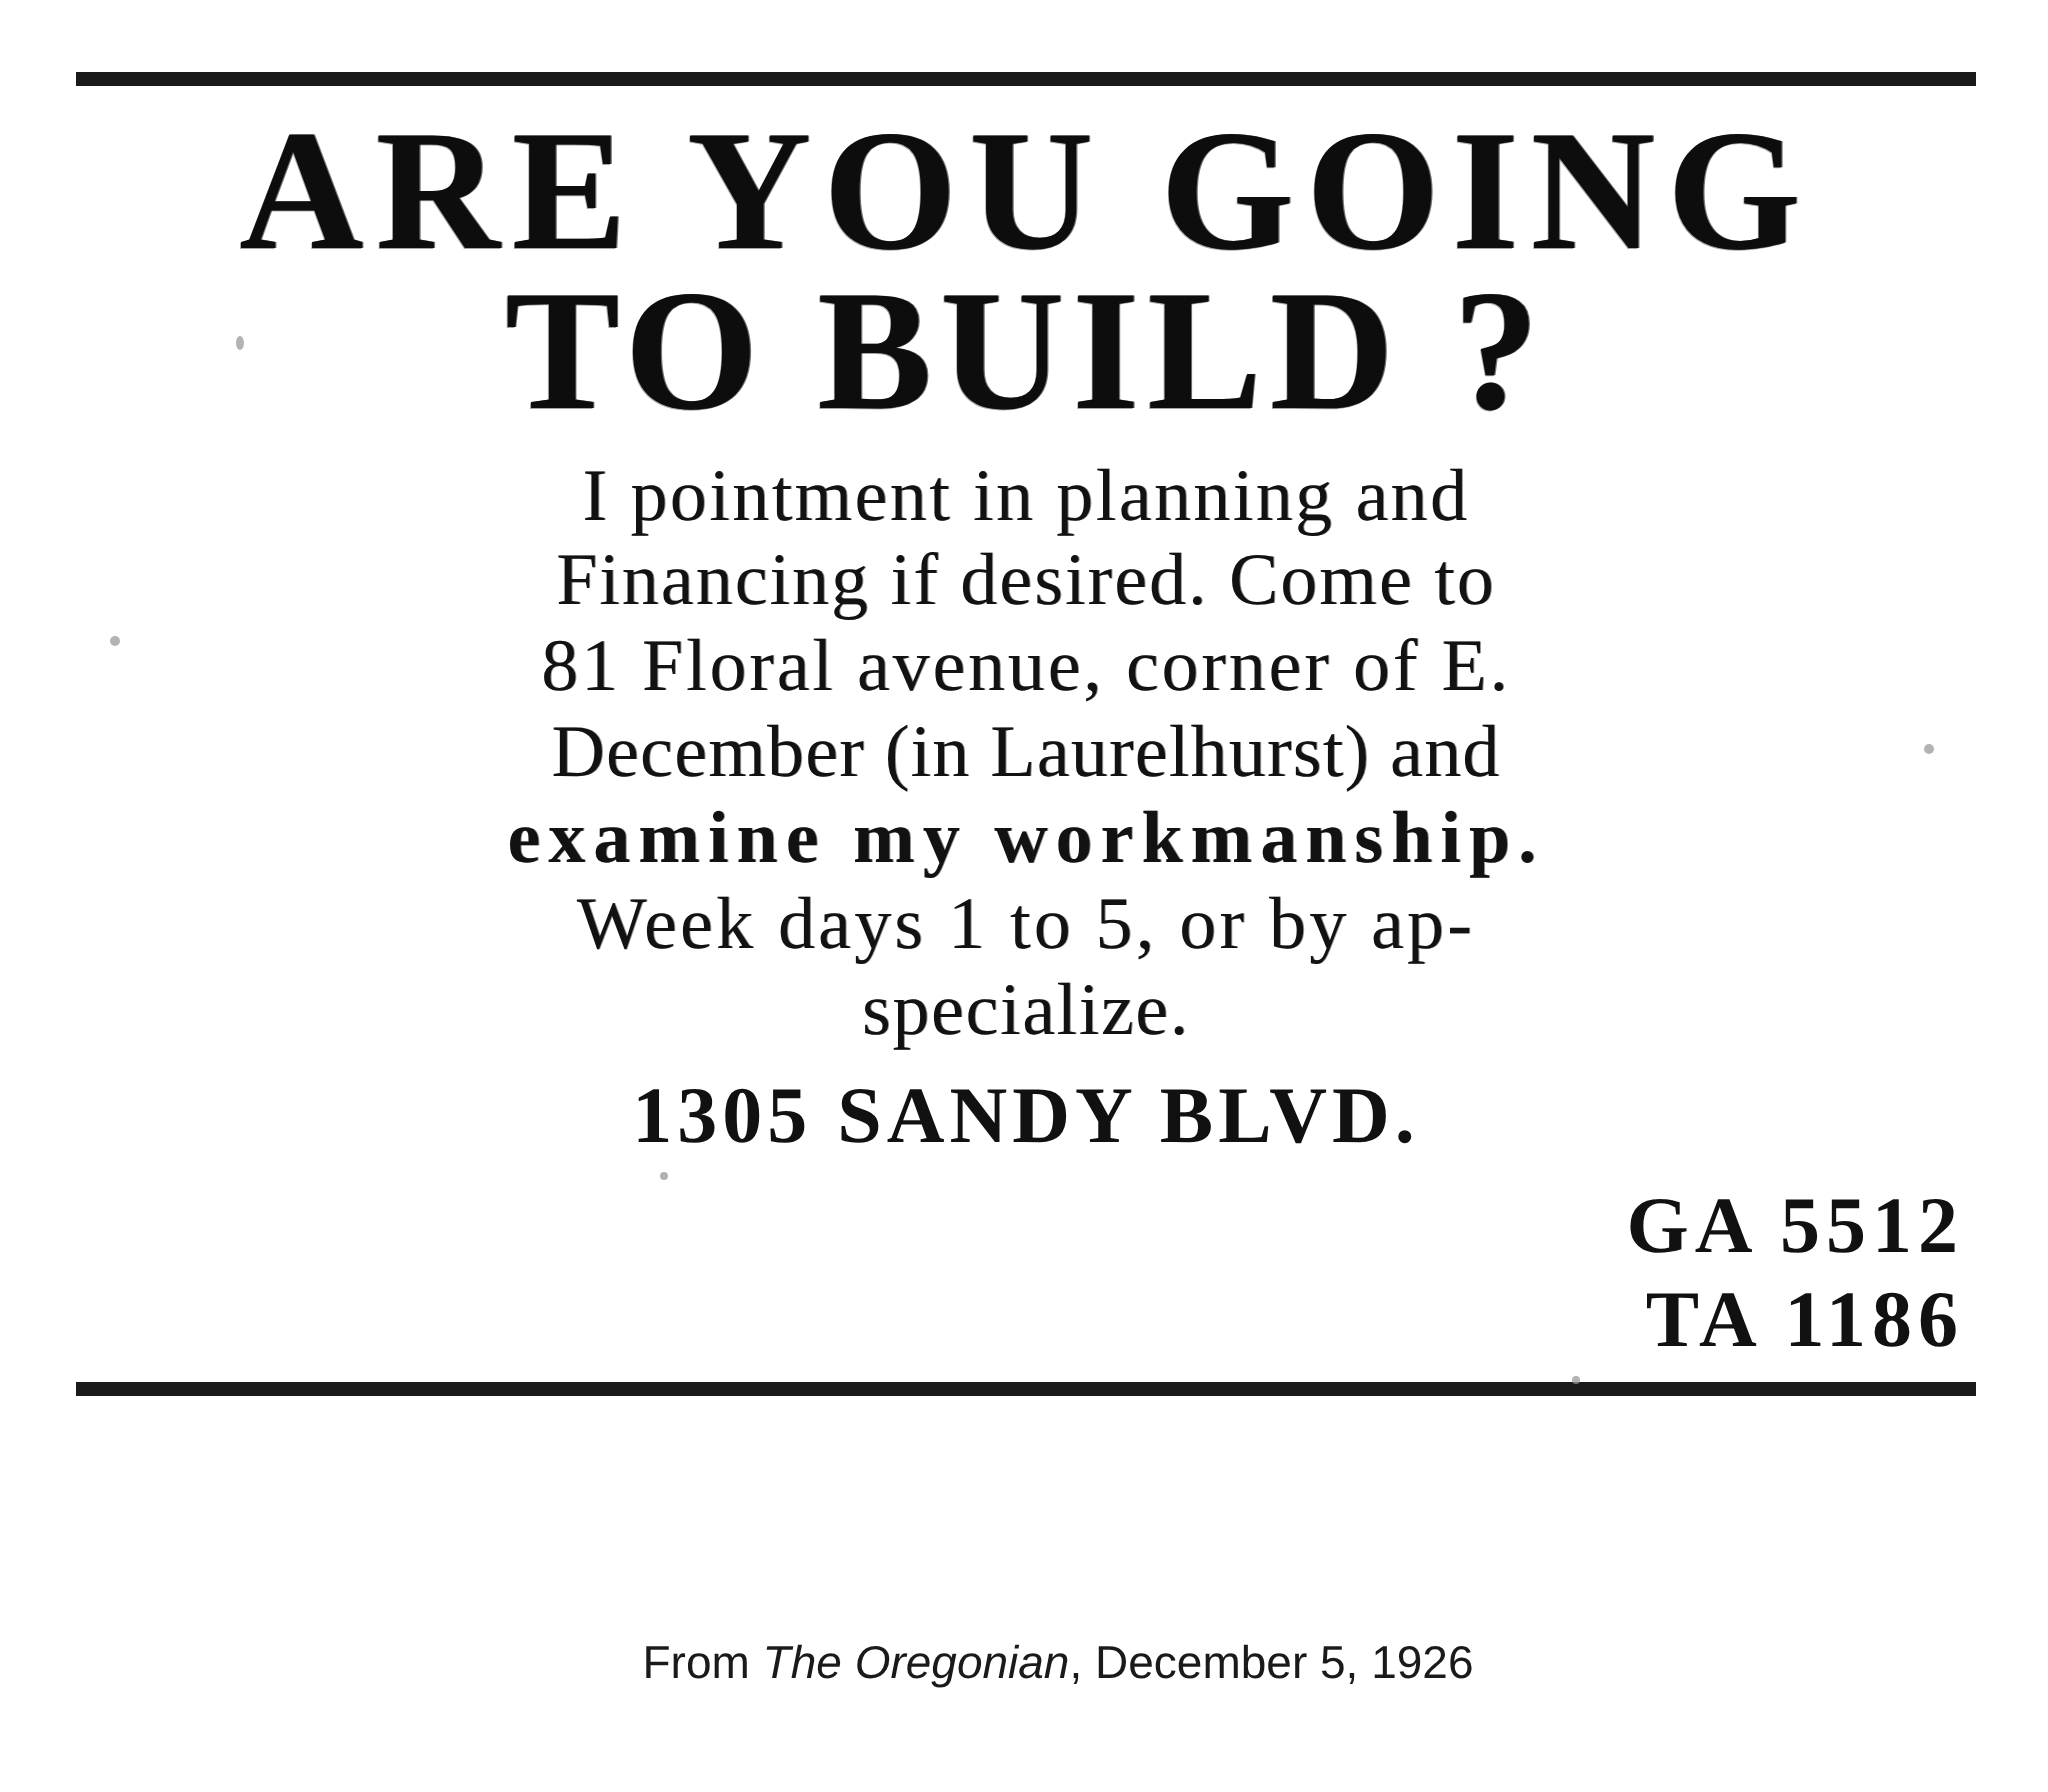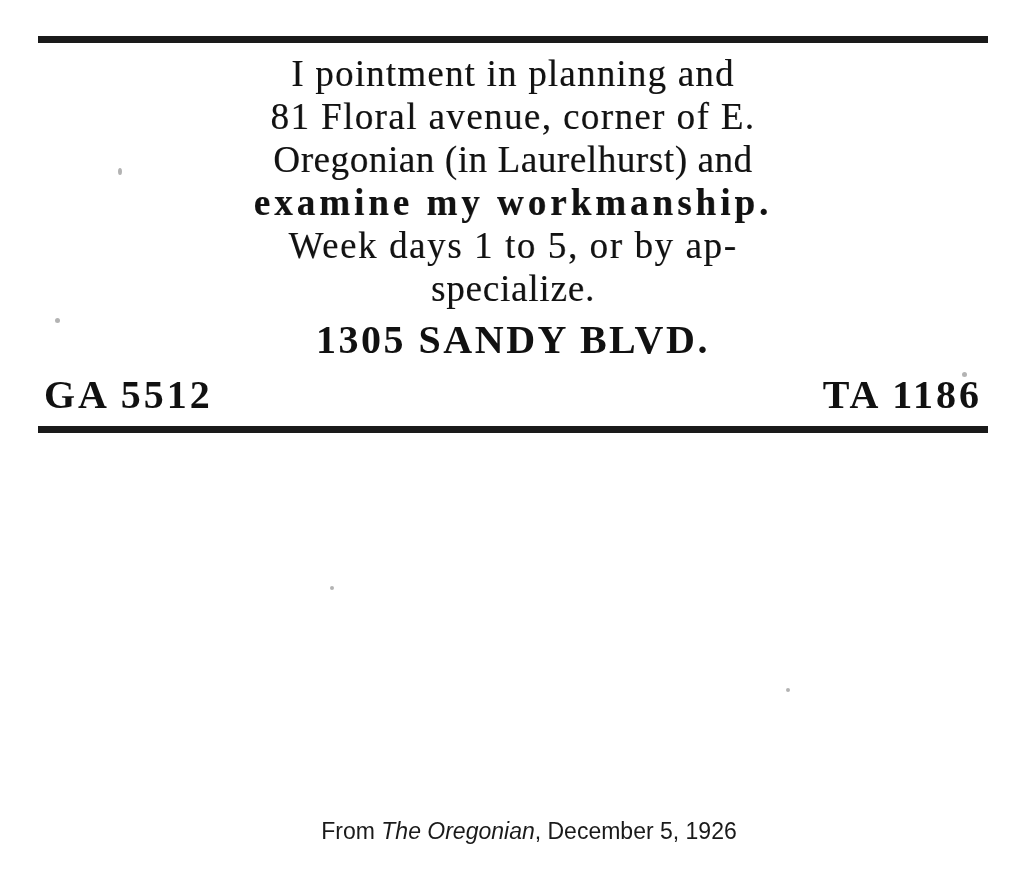--- a/index.html
+++ b/index.html
@@ -106,20 +106,21 @@
     display: flex;
     justify-content: space-between;
     align-items: flex-end;
     font-family: "Liberation Serif", serif;
     font-weight: bold;
     font-size: 40px;
     letter-spacing: 3px;
     margin-top: 8px;
     padding: 0 6px 4px 6px;
     color: #111111;
+    flex-direction: column;
   }
   .phones .left { text-align: left; }
   .phones .right { text-align: right; }
 
   
   .caption {
     position: absolute;
     left: 17px;
     top: 818px;
     width: 1024px;
@@ -142,25 +143,30 @@
 </style>
 </head>
 <body>
 
 <div class="page">
 
   <div class="ad">
 
     <div class="rule-top"></div>
 
+    <div class="headline">
+      <span class="line1">ARE YOU GOING</span>
+      <span class="line2">TO BUILD ?</span>
+    </div>
 
     <div class="body-copy">
       <span class="bline l1">I pointment in planning and</span>
+      <span class="bline l3">Financing if desired. Come to</span>
       <span class="bline l4">81 Floral avenue, corner of E.</span>
-      <span class="bline l5">Oregonian (in Laurelhurst) and</span>
+      <span class="bline l5">December (in Laurelhurst) and</span>
       <span class="bline l6">examine my workmanship.</span>
       <span class="bline l7">Week days 1 to 5, or by ap-</span>
       <span class="bline l8">specialize.</span>
     </div>
 
 
     <div class="address">1305 SANDY BLVD.</div>
 
     <div class="phones">
       <span class="left">GA 5512</span>

